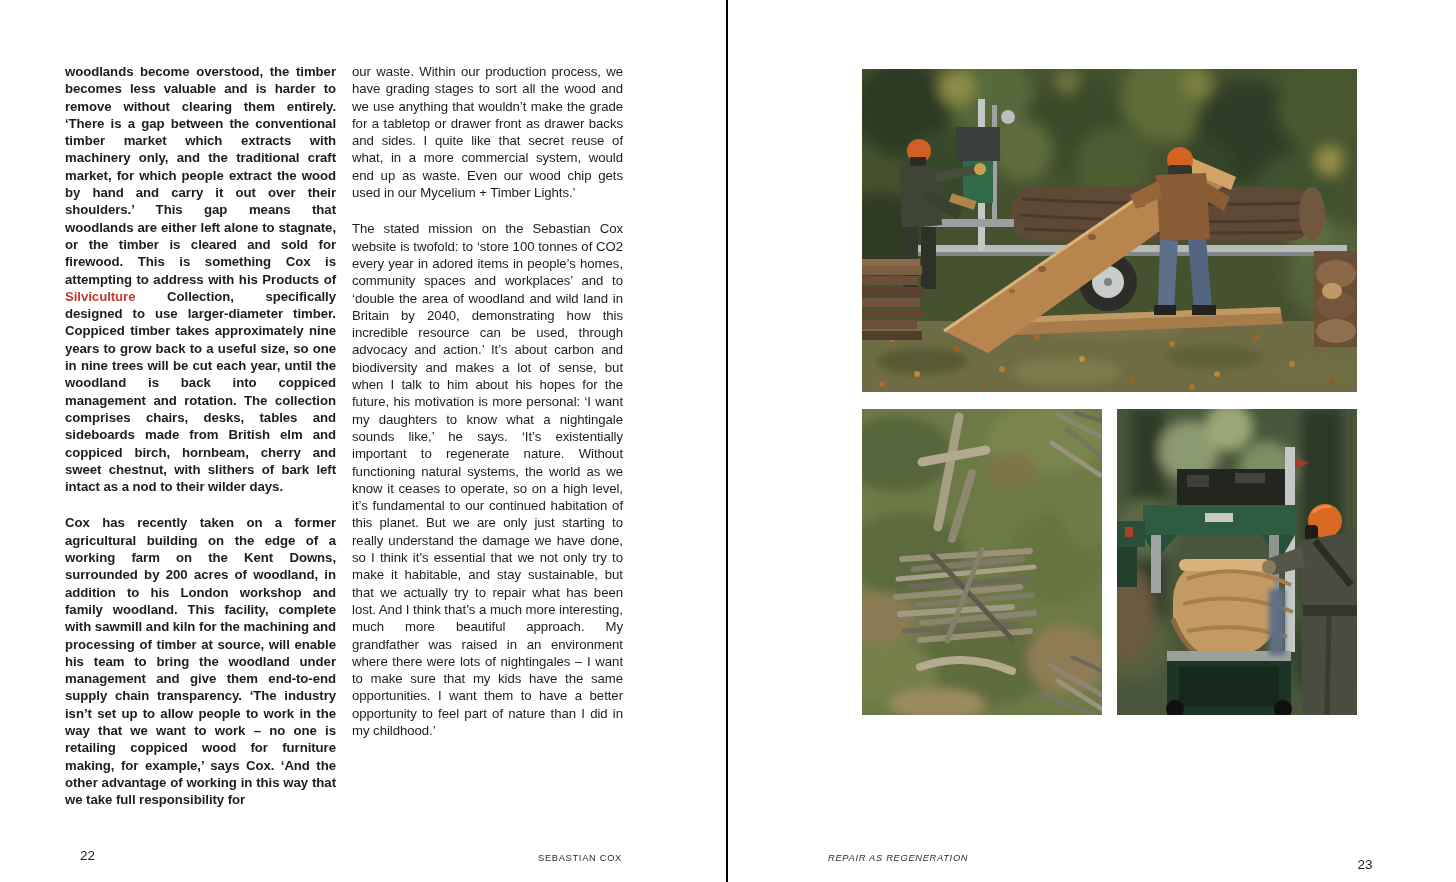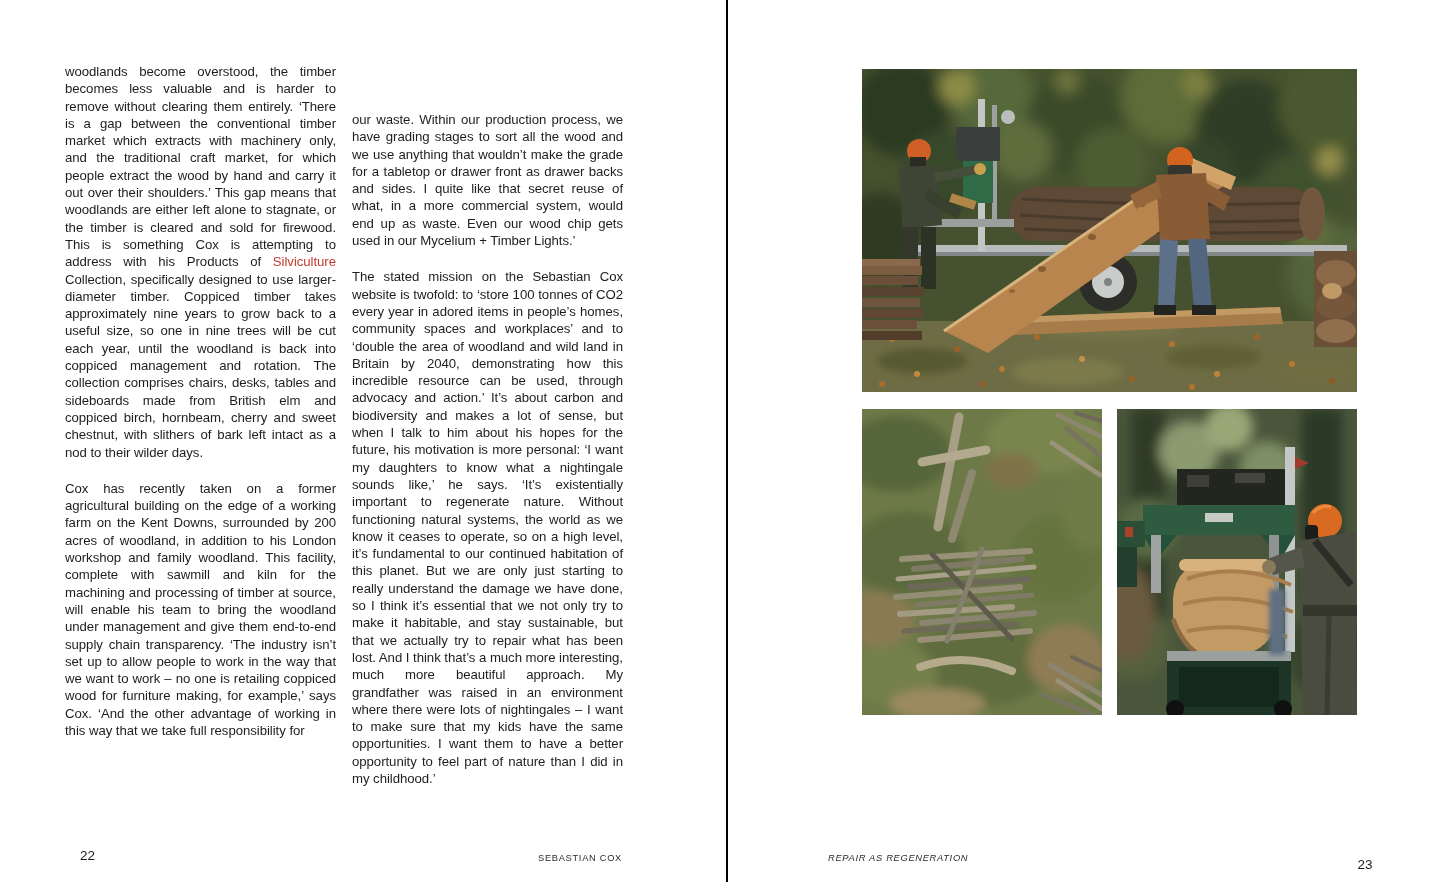--- a/index.html
+++ b/index.html
@@ -10,22 +10,22 @@
   }
   .spread{position:absolute;inset:0;}
   .divider{position:absolute;left:726px;top:0;width:2px;height:882px;background:#000;}
   
   .col{
     position:absolute;top:63px;width:271px;
     font-size:13.2px;line-height:17.3px;color:#1d1d1b;
     text-align:justify;letter-spacing:-0.05px;
   }
   .col p{margin:0 0 19px 0;}
-  .col-1{left:65px;}
-  .col-2{left:352px;margin-top:48px;}
+  .col-1{left:65px;font-weight:bold;}
+  .col-2{left:352px;}
   .accent{color:#c23b30;}
   
   .photo{position:absolute;margin:0;overflow:hidden;background:#44502e;}
   .photo svg{display:block;}
   .photo-top{left:862px;top:69px;width:495px;height:323px;}
   .photo-bl{left:862px;top:409px;width:240px;height:306px;}
   .photo-br{left:1117px;top:409px;width:240px;height:306px;}
   
   .page-number{position:absolute;top:848px;font-size:13.5px;color:#1d1d1b;}
   .pn-left{left:80px;text-align:center;}

